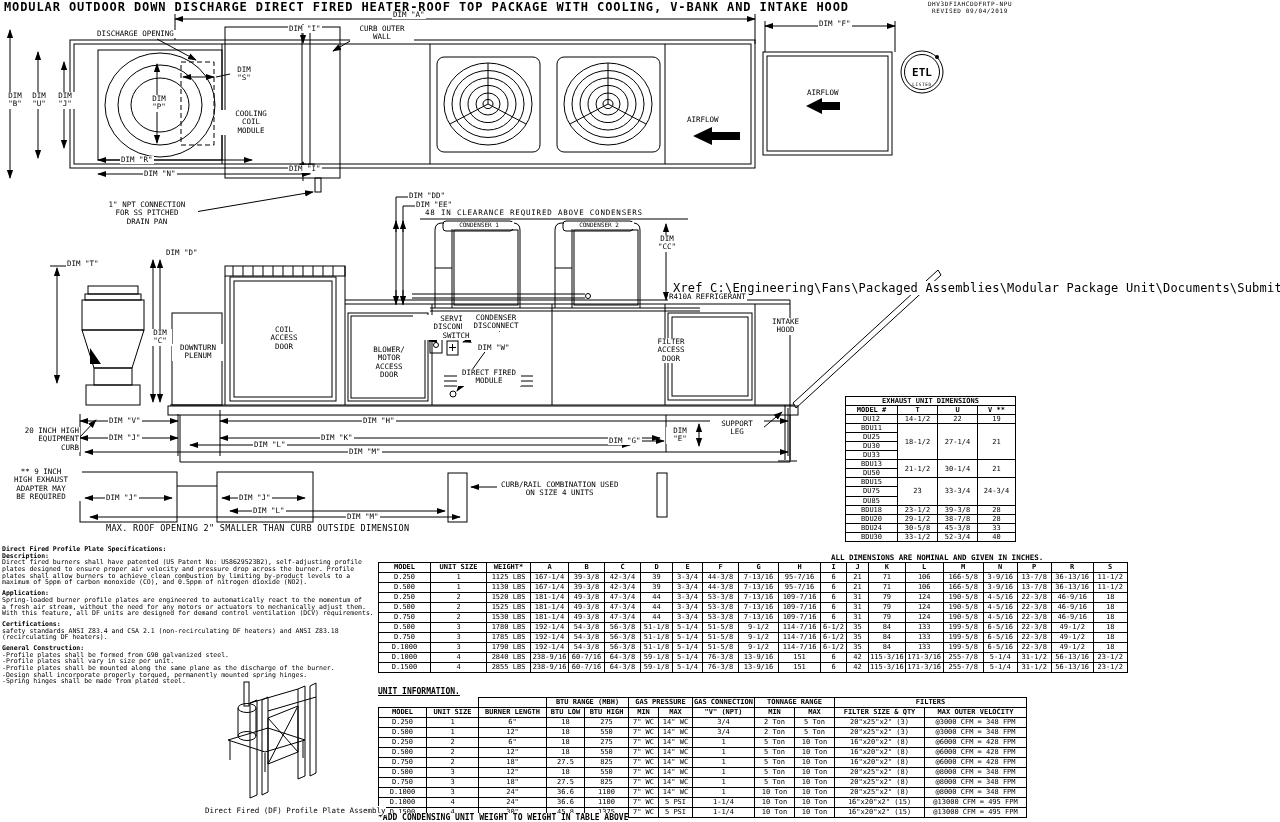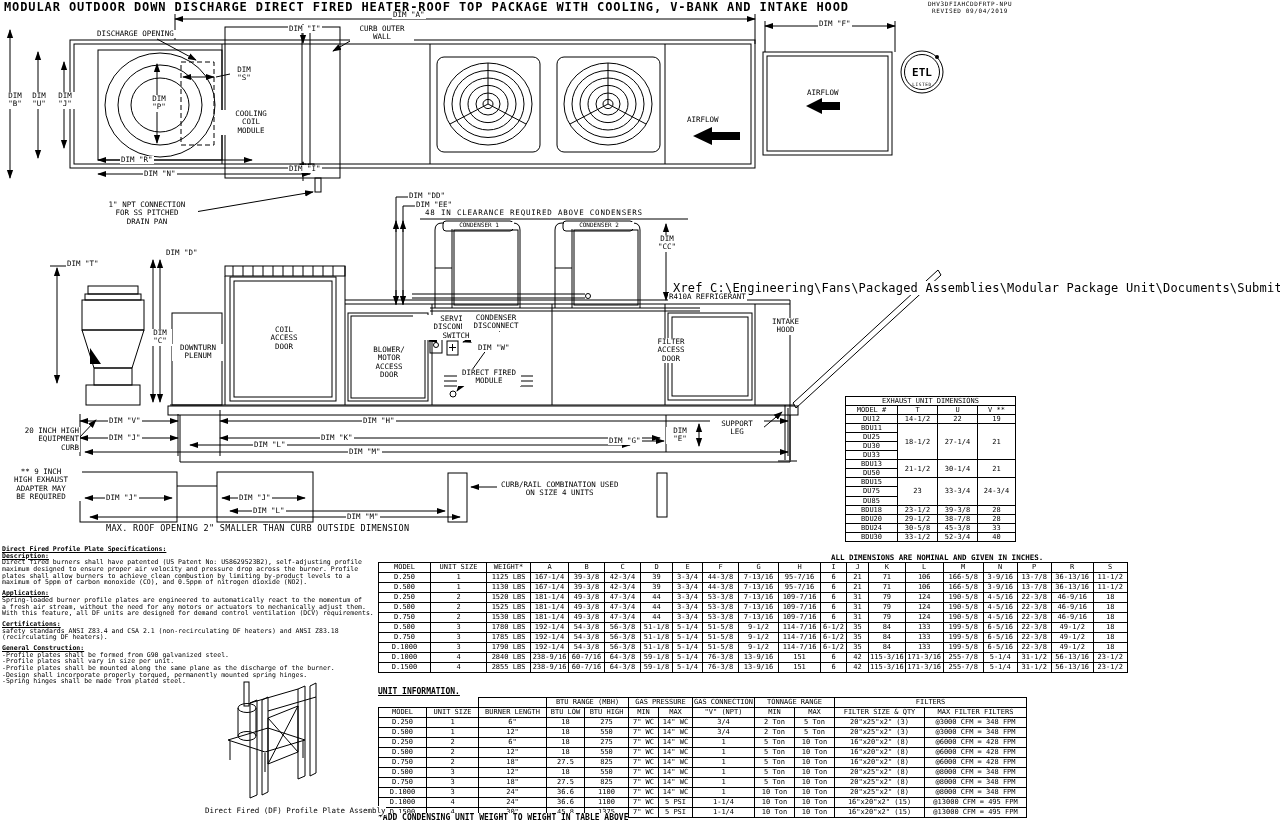--- a/index.html
+++ b/index.html
@@ -14,31 +14,31 @@
   .lbl{position:absolute;background:#fff;font-size:7.5px;line-height:1.1;white-space:pre-line;text-align:center;padding:0 1px;}
   .lbl.left{text-align:center;}
   .lbl.right{text-align:right;}
   .lbl.s6{font-size:6px;}
   .lbl.nobg{background:transparent;}
   .xref{position:absolute;left:673px;top:281px;font-size:12px;letter-spacing:0.2px;background:#fff;white-space:nowrap;}
   .roofnote{position:absolute;left:106px;top:523px;font-size:8.5px;letter-spacing:0.3px;background:#fff;white-space:nowrap;}
   table{border-collapse:collapse;position:absolute;background:#fff;table-layout:fixed;}
   td,th{border:1px solid #000;font-size:7px;line-height:1.15;padding:0 1px;text-align:center;
         white-space:nowrap;overflow:hidden;height:9px;}
-  th{font-weight:normal;}
+  th{font-weight:bold;}
   td.nb,th.nb{border:none;}
   #exhaust-table{left:845px;top:396px;}
   #exhaust-table td,#exhaust-table th{height:8px;}
   #ud-table{left:378px;top:562px;}
   #ui-table{left:378px;top:697px;}
   .dimsnote{position:absolute;left:831px;top:553px;font-size:7.5px;font-weight:bold;white-space:nowrap;background:#fff;}
   .uilabel{position:absolute;left:378px;top:687px;font-size:8px;font-weight:bold;text-decoration:underline;background:#fff;}
   .footnote{position:absolute;left:378px;top:813px;font-size:8px;font-weight:bold;white-space:nowrap;background:#fff;}
   .spec{position:absolute;left:2px;top:546px;width:378px;font-size:6.5px;line-height:1.03;}
-  .spec .spec-h{font-weight:bold;text-decoration:underline;}
+  .spec .spec-h{font-weight:bold;}
   .spec .spec-gap{height:4px;}
   .caption{position:absolute;left:205px;top:806px;font-size:7.5px;white-space:nowrap;background:#fff;}
 </style>
 </head>
 <body>
 
 <div>
 
 <svg width="1280" height="822" viewBox="0 0 1280 822">
   <defs>
@@ -796,21 +796,21 @@
           <th>UNIT SIZE</th>
           <th>BURNER LENGTH</th>
           <th>BTU LOW</th>
           <th>BTU HIGH</th>
           <th>MIN</th>
           <th>MAX</th>
           <th>"V" (NPT)</th>
           <th>MIN</th>
           <th>MAX</th>
           <th>FILTER SIZE &amp; QTY</th>
-          <th>MAX FILTER FILTERS</th>
+          <th>MAX OUTER VELOCITY</th>
         </tr>
       </thead>
       <tbody>
         <tr>
           <td>D.250</td>
           <td>1</td>
           <td>6"</td>
           <td>18</td>
           <td>275</td>
           <td>7" WC</td>
@@ -947,21 +947,21 @@
           <td>16"x20"x2" (15)</td>
           <td>@13000 CFM = 495 FPM</td>
         </tr>
       </tbody>
     </table>
 <div class="footnote">*ADD CONDENSING UNIT WEIGHT TO WEIGHT IN TABLE ABOVE</div>
 <div class="spec">
       <div class="spec-h">Direct Fired Profile Plate Specifications:</div>
       <div class="spec-h">Description:</div>
       <div>Direct fired burners shall have patented (US Patent No: US8629523B2), self-adjusting profile</div>
-      <div>maximum designed to ensure proper air velocity and pressure drop across the burner. Profile</div>
+      <div>plates designed to ensure proper air velocity and pressure drop across the burner. Profile</div>
       <div>plates shall allow burners to achieve clean combustion by limiting by-product levels to a</div>
       <div>maximum of 5ppm of carbon monoxide (CO), and 0.5ppm of nitrogen dioxide (NO2).</div>
       <div class="spec-gap"></div>
       <div class="spec-h">Application:</div>
       <div>Spring-loaded burner profile plates are engineered to automatically react to the momentum of</div>
       <div>a fresh air stream, without the need for any motors or actuators to mechanically adjust them.</div>
       <div>With this feature, all DF units are designed for demand control ventilation (DCV) requirements.</div>
       <div class="spec-gap"></div>
       <div class="spec-h">Certifications:</div>
       <div>safety standards ANSI Z83.4 and CSA 2.1 (non-recirculating DF heaters) and ANSI Z83.18</div>

